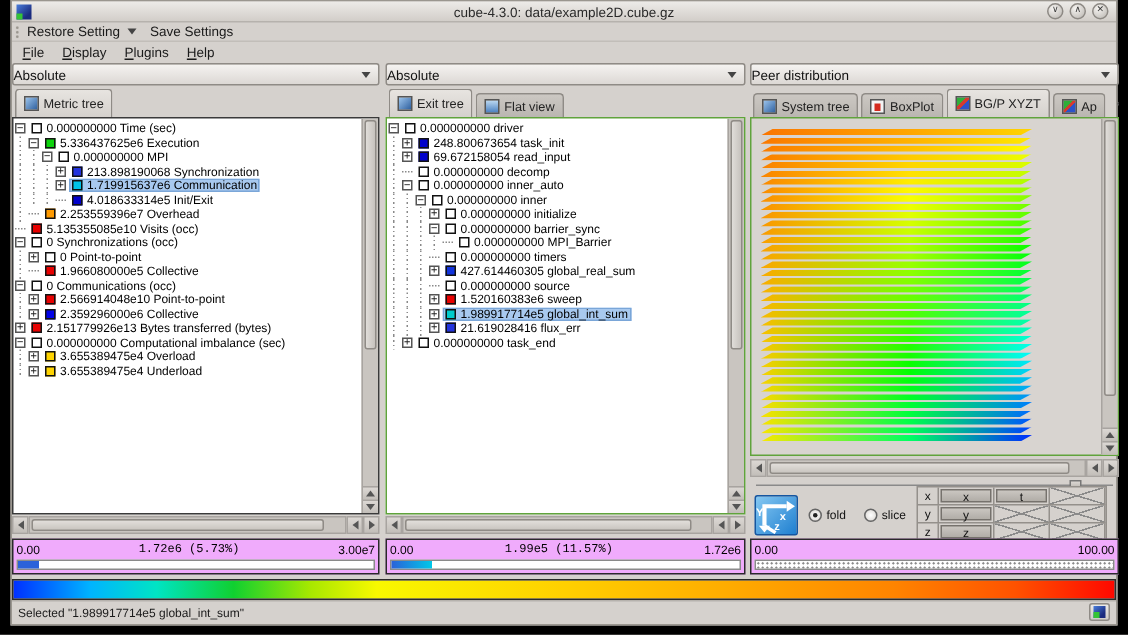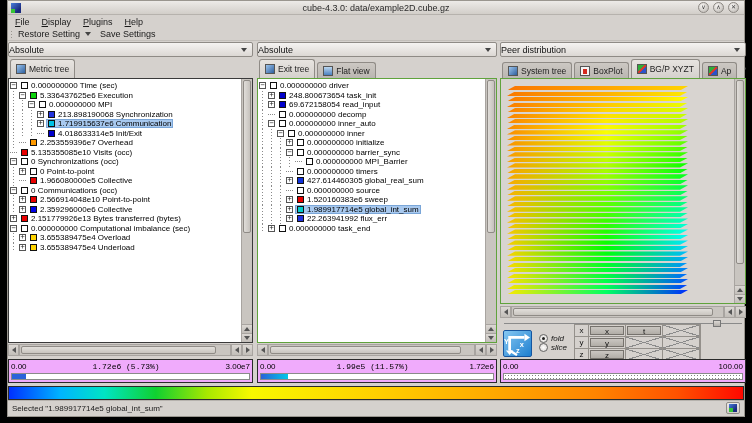--- a/index.html
+++ b/index.html
@@ -117,21 +117,21 @@
     display:flex; align-items:stretch; }
   #zoom-slider { position:absolute; left:4px; right:4px; top:261px; height:7px; }
   #zoom-slider::before { content:""; position:absolute; left:0; right:0; top:3px;
     border-top:1px solid #8a8a8a; }
   #zoom-handle { position:absolute; left:88%; top:0; width:8px; height:7px;
     background:linear-gradient(#dcd8d4,#b4b0ab); border:1px solid #777; }
   #sys-controls { position:absolute; left:0; right:0; top:270px; bottom:0;
     display:flex; align-items:center; gap:7px; padding:0 3px; }
   #axis-icon { width:29px; height:27px; border:1px solid #1556a0; border-radius:2px;
     background:linear-gradient(135deg,#86c8f2,#1e7fd0); flex:none; }
-  #radio-col { display:flex; flex-direction:column; gap:0; font-size:8px; color:#111;font-style:italic; }
+  #radio-col { display:flex; gap:12px; font-size:8px; color:#111; }
   .radio-row { display:flex; align-items:center; gap:3px; }
   .radio { width:9px; height:9px; border-radius:50%; border:1px solid #666;
     background:radial-gradient(#fff,#d8d4d0); position:relative; flex:none; }
   .radio.on::after { content:""; position:absolute; left:2px; top:2px; width:3px;
     height:3px; border-radius:50%; background:#222; }
   #fold-grid { display:grid; grid-template-columns:14px 37px 37px 37px;
     grid-auto-rows:12px; border:1px solid #94908b; background:#d5d1cd; }
   .g-label { font-size:8px; text-align:center; line-height:12px; color:#111;
     border-right:1px solid #94908b; border-bottom:1px solid #94908b; }
   .g-cell { border-right:1px solid #94908b; border-bottom:1px solid #94908b;
@@ -174,33 +174,33 @@
   <div id="titlebar">
     <span class="cube-logo"></span>
     <span id="title-text">cube-4.3.0: data/example2D.cube.gz</span>
     <span id="win-buttons">
         <span class="win-btn">∨</span>
         <span class="win-btn">∧</span>
         <span class="win-btn">✕</span>
       </span>
   </div>
 
+  <div id="toolbar">
+    <span class="tb-handle"></span>
+    <span>Restore Setting</span>
+    <span class="tb-arrow"></span>
+    <span>Save Settings</span>
+  </div>
+
   <div id="menubar">
       <span class="menu-item"><u>F</u>ile</span>
       <span class="menu-item"><u>D</u>isplay</span>
       <span class="menu-item"><u>P</u>lugins</span>
       <span class="menu-item"><u>H</u>elp</span>
     </div>
-
-  <div id="toolbar">
-    <span class="tb-handle"></span>
-    <span>Restore Setting</span>
-    <span class="tb-arrow"></span>
-    <span>Save Settings</span>
-  </div>
 
   <div id="combo-row">
     <div class="combo" id="combo-metric">
       <span>Absolute</span>
       <span class="combo-arrow"></span>
     </div>
     <div class="combo" id="combo-call">
       <span>Absolute</span>
       <span class="combo-arrow"></span>
     </div>
@@ -537,21 +537,21 @@
                 <span>1.989917714e5 global_int_sum</span>
               </span>
             </div>
             <div class="tree-row">
               <span class="guide"></span>
               <span class="guide"></span>
               <span class="guide"></span>
               <span class="expander">+</span>
               <span class="row-inner">
                 <span class="chip" style="background: rgb(34, 51, 221);"></span>
-                <span>22.263941992 flux_err</span>
+                <span>21.619028416 flux_err</span>
               </span>
             </div>
             <div class="tree-row">
               <span class="guide"></span>
               <span class="expander">+</span>
               <span class="row-inner">
                 <span class="chip" style="background: rgb(255, 255, 255);"></span>
                 <span>0.000000000 task_end</span>
               </span>
             </div>

